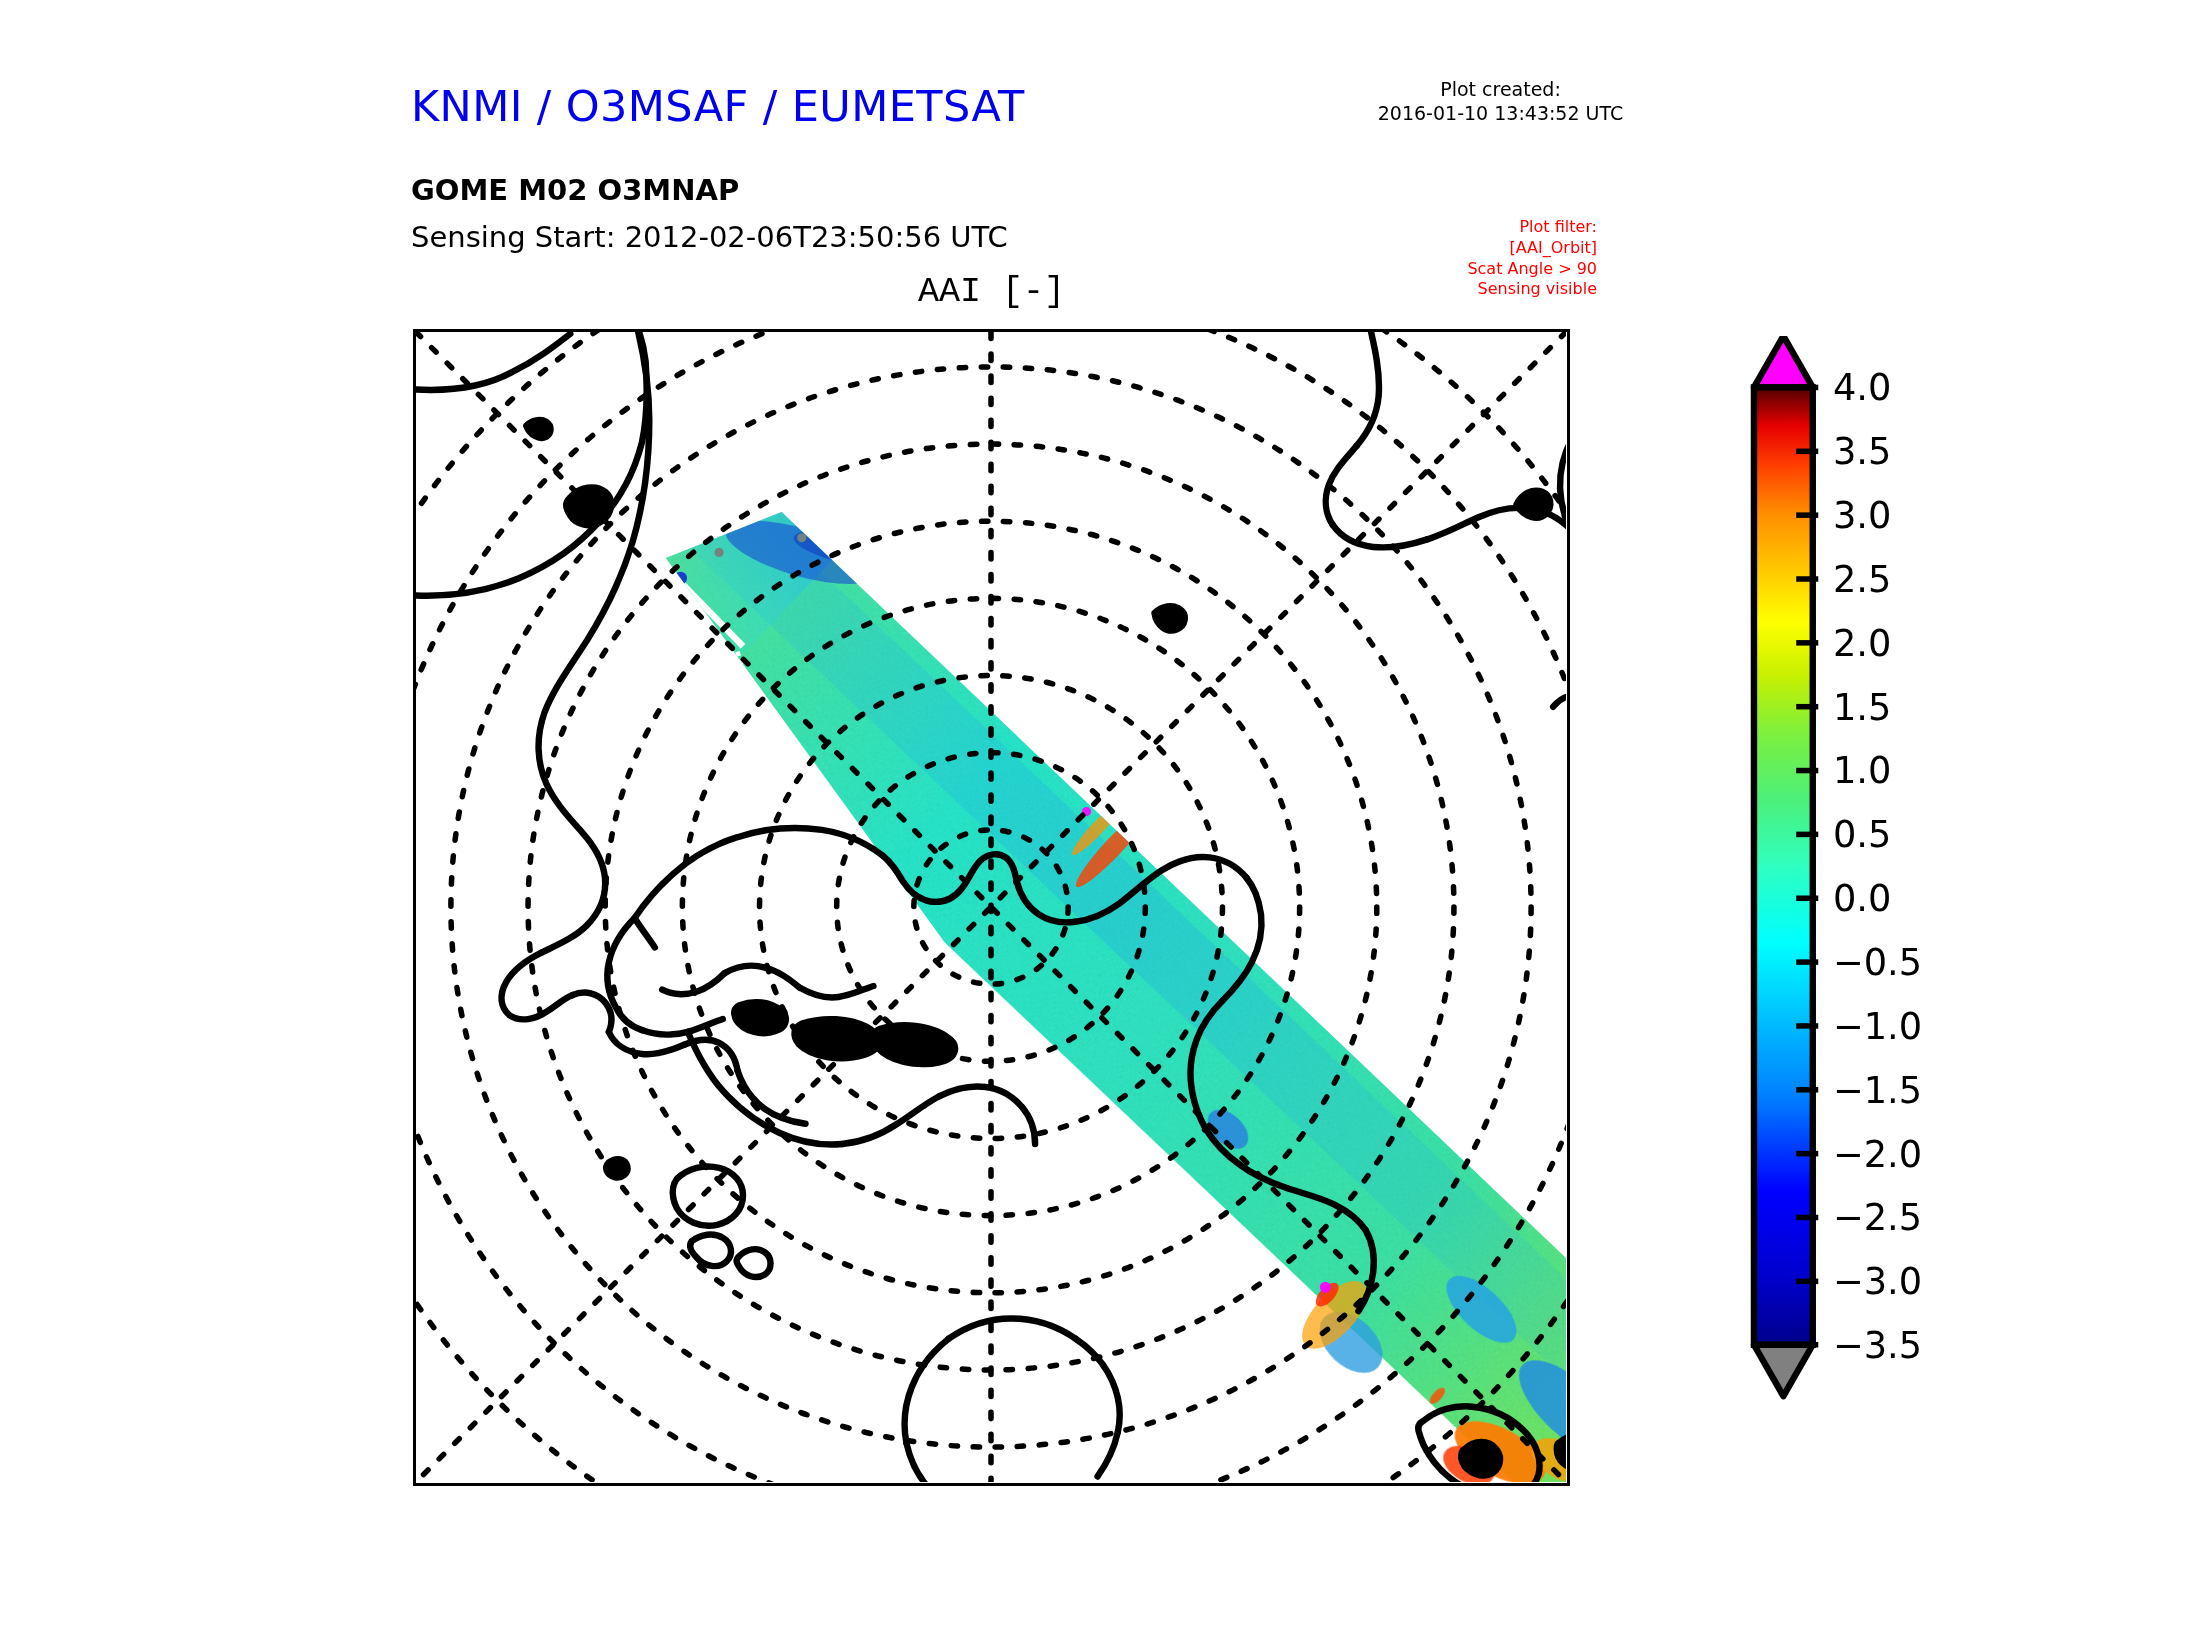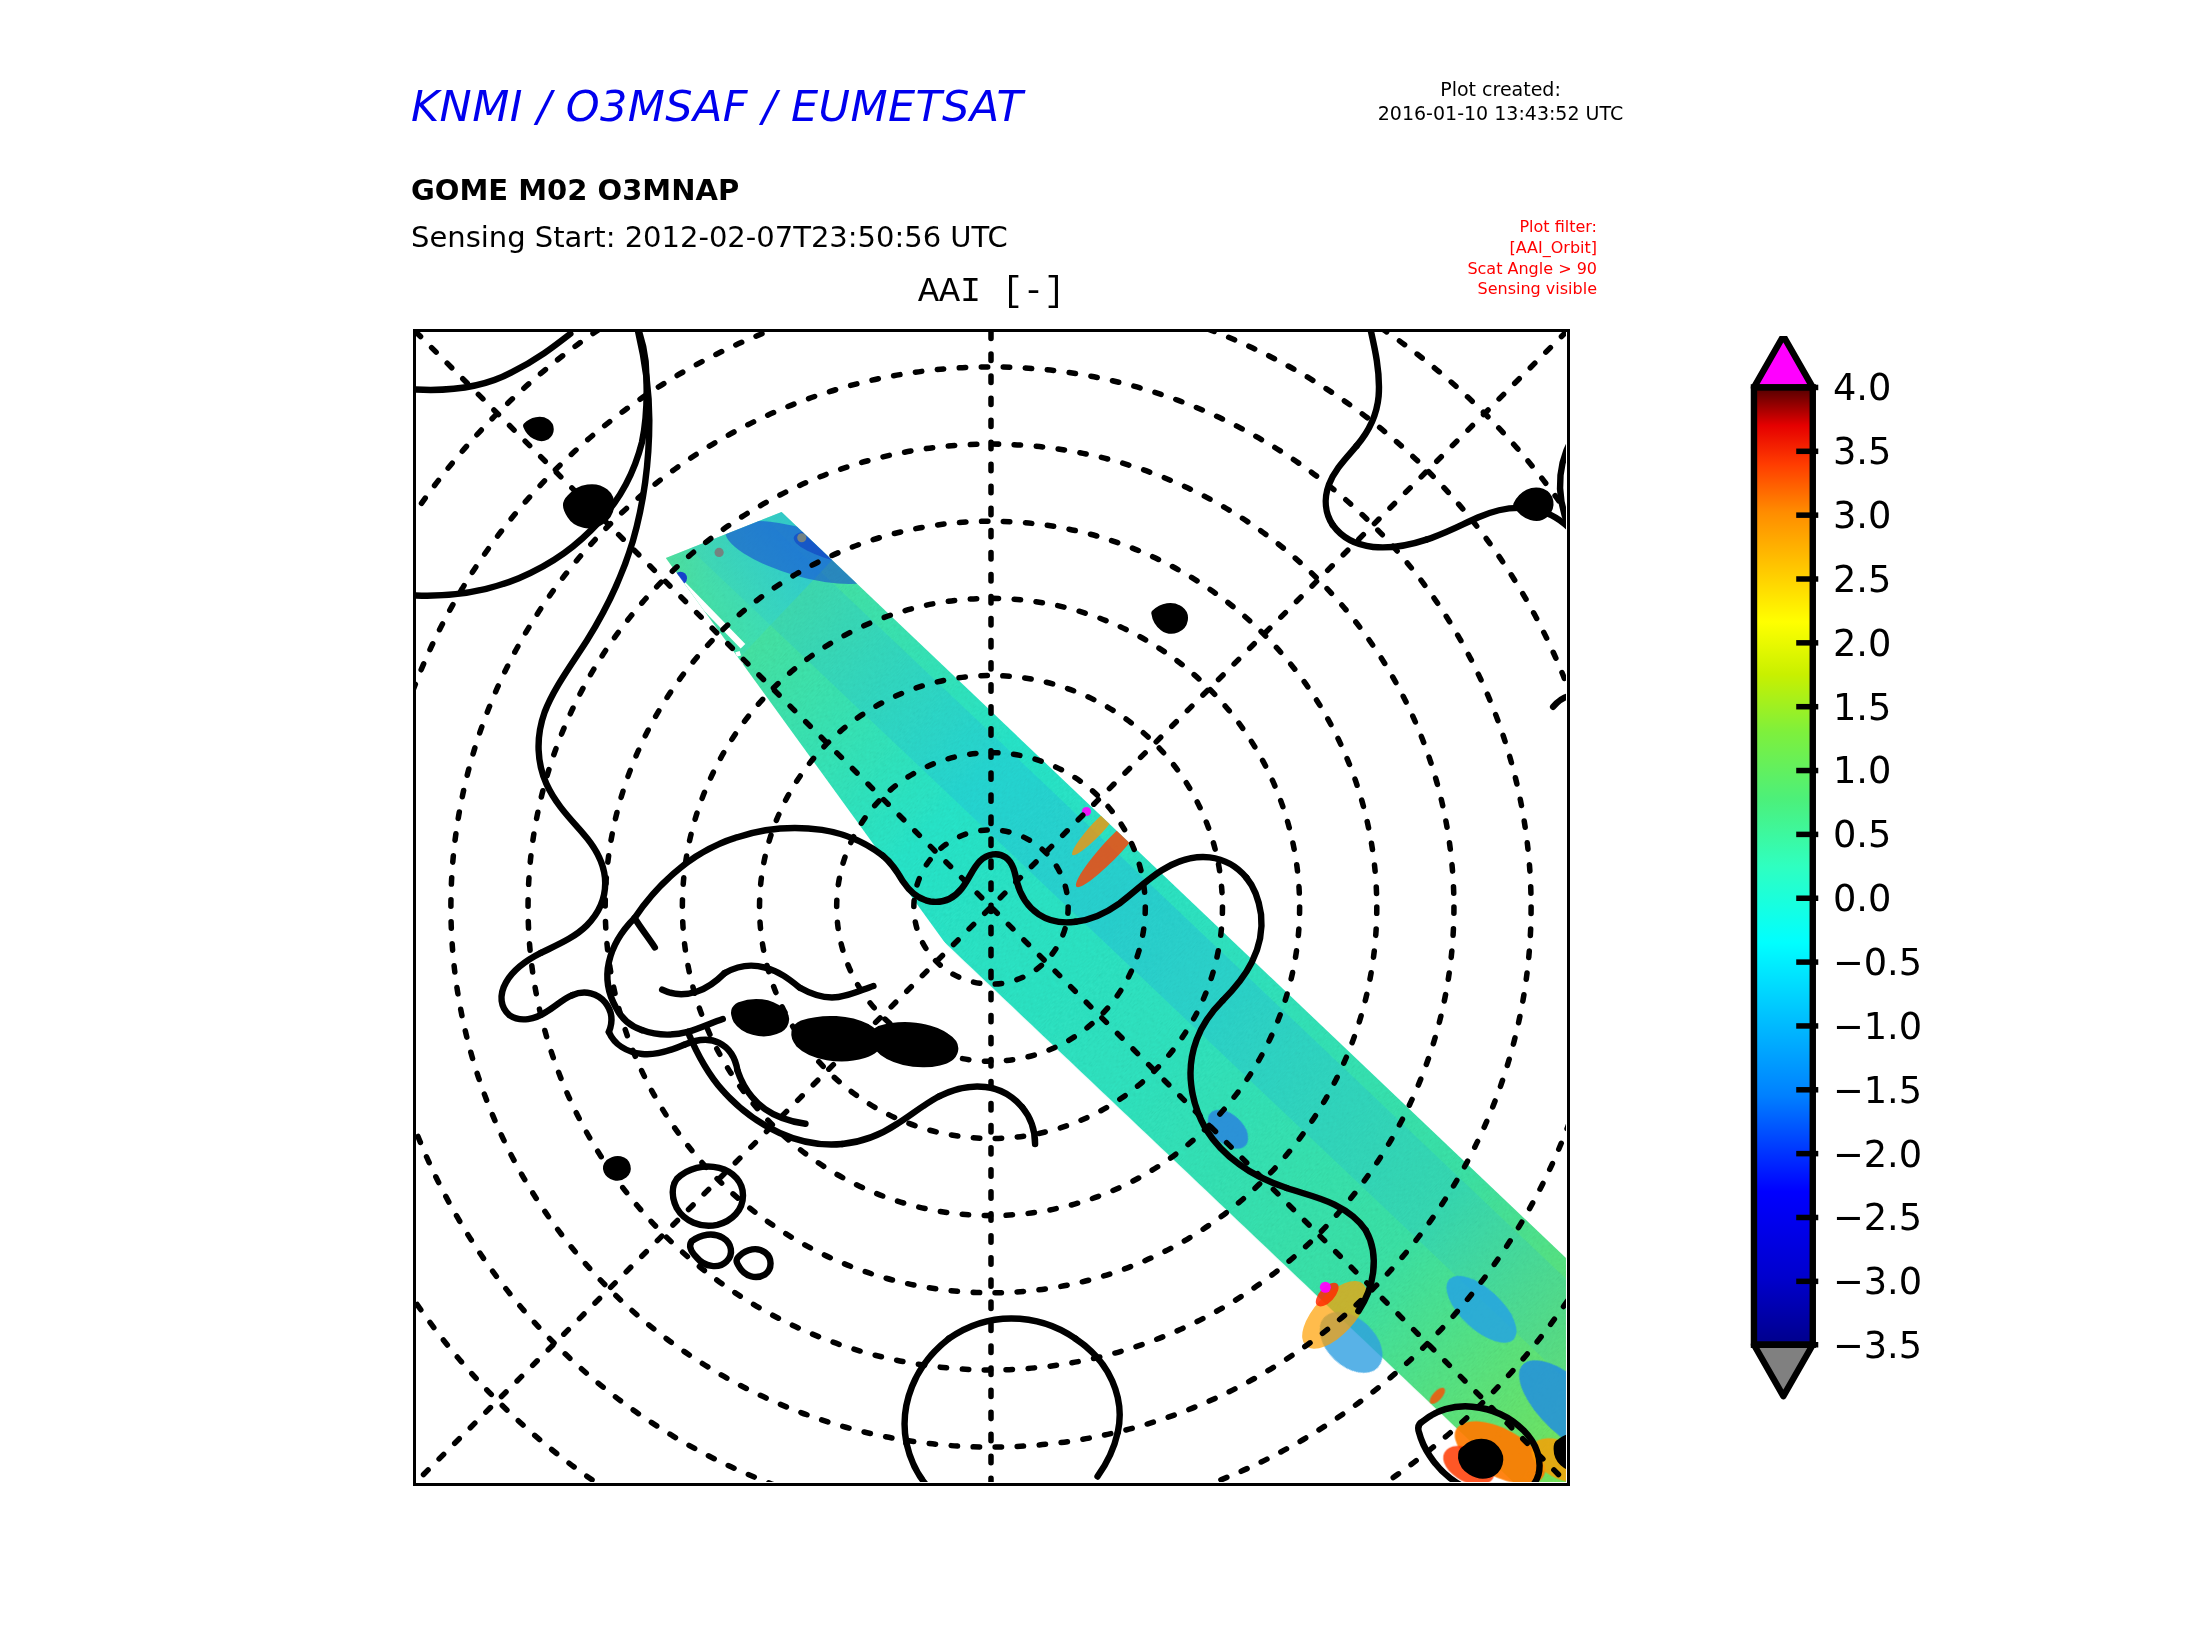--- a/index.html
+++ b/index.html
@@ -3,21 +3,21 @@
 <meta charset="utf-8">
 <style>
   html,body{margin:0;padding:0;background:#ffffff;}
   body{width:2204px;height:1653px;position:relative;
        font-family:"DejaVu Sans","Liberation Sans",sans-serif;
        -webkit-font-smoothing:antialiased;overflow:hidden;}
 
   .abs{position:absolute;}
 
   
-  #org-title{left:411px;top:81px;font-size:43px;color:#0000ee;letter-spacing:0.4px;white-space:nowrap;font-style:italic;}
+  #org-title{left:411px;top:81px;font-size:43px;color:#0000ee;letter-spacing:0.4px;white-space:nowrap;}
   #plot-created{left:1372px;top:77px;width:257px;text-align:center;font-size:19px;color:#000;line-height:1.28;}
   #dataset-line{left:411px;top:173px;font-size:29px;color:#000;white-space:nowrap;font-weight:bold;}
   #sensing-line{left:411px;top:220px;font-size:29px;color:#000;white-space:nowrap;}
   #plot-filter{left:1322px;top:217px;width:275px;text-align:right;font-size:16px;color:#ff0000;line-height:1.30;}
   #axis-title{left:413px;top:272px;width:1157px;text-align:center;font-size:35px;color:#000;font-family:Liberation Mono, monospace;}
 
   
   #map-frame{left:413px;top:329px;width:1157px;height:1157px;
              border:3.7px solid #000;box-sizing:border-box;background:#fff;overflow:hidden;}
   #map-svg{position:absolute;left:0;top:0;}
@@ -31,21 +31,21 @@
 <body>
 
 <div class="abs" id="org-title">KNMI / O3MSAF / EUMETSAT</div>
 
 <div class="abs" id="plot-created">
   <div>Plot created:</div>
   <div>2016-01-10 13:43:52 UTC</div>
 </div>
 
 <div class="abs" id="dataset-line">GOME M02 O3MNAP</div>
-<div class="abs" id="sensing-line">Sensing Start: 2012-02-07T23:50:56 UTC</div>
+<div class="abs" id="sensing-line">Sensing Start: 2012-02-06T23:50:56 UTC</div>
 
 <div class="abs" id="plot-filter">
   <div>Plot filter:</div>
   <div>[AAI_Orbit]</div>
   <div>Scat Angle &gt; 90</div>
   <div>Sensing visible</div>
 </div>
 
 <div class="abs" id="axis-title">AAI [-]</div>
 

